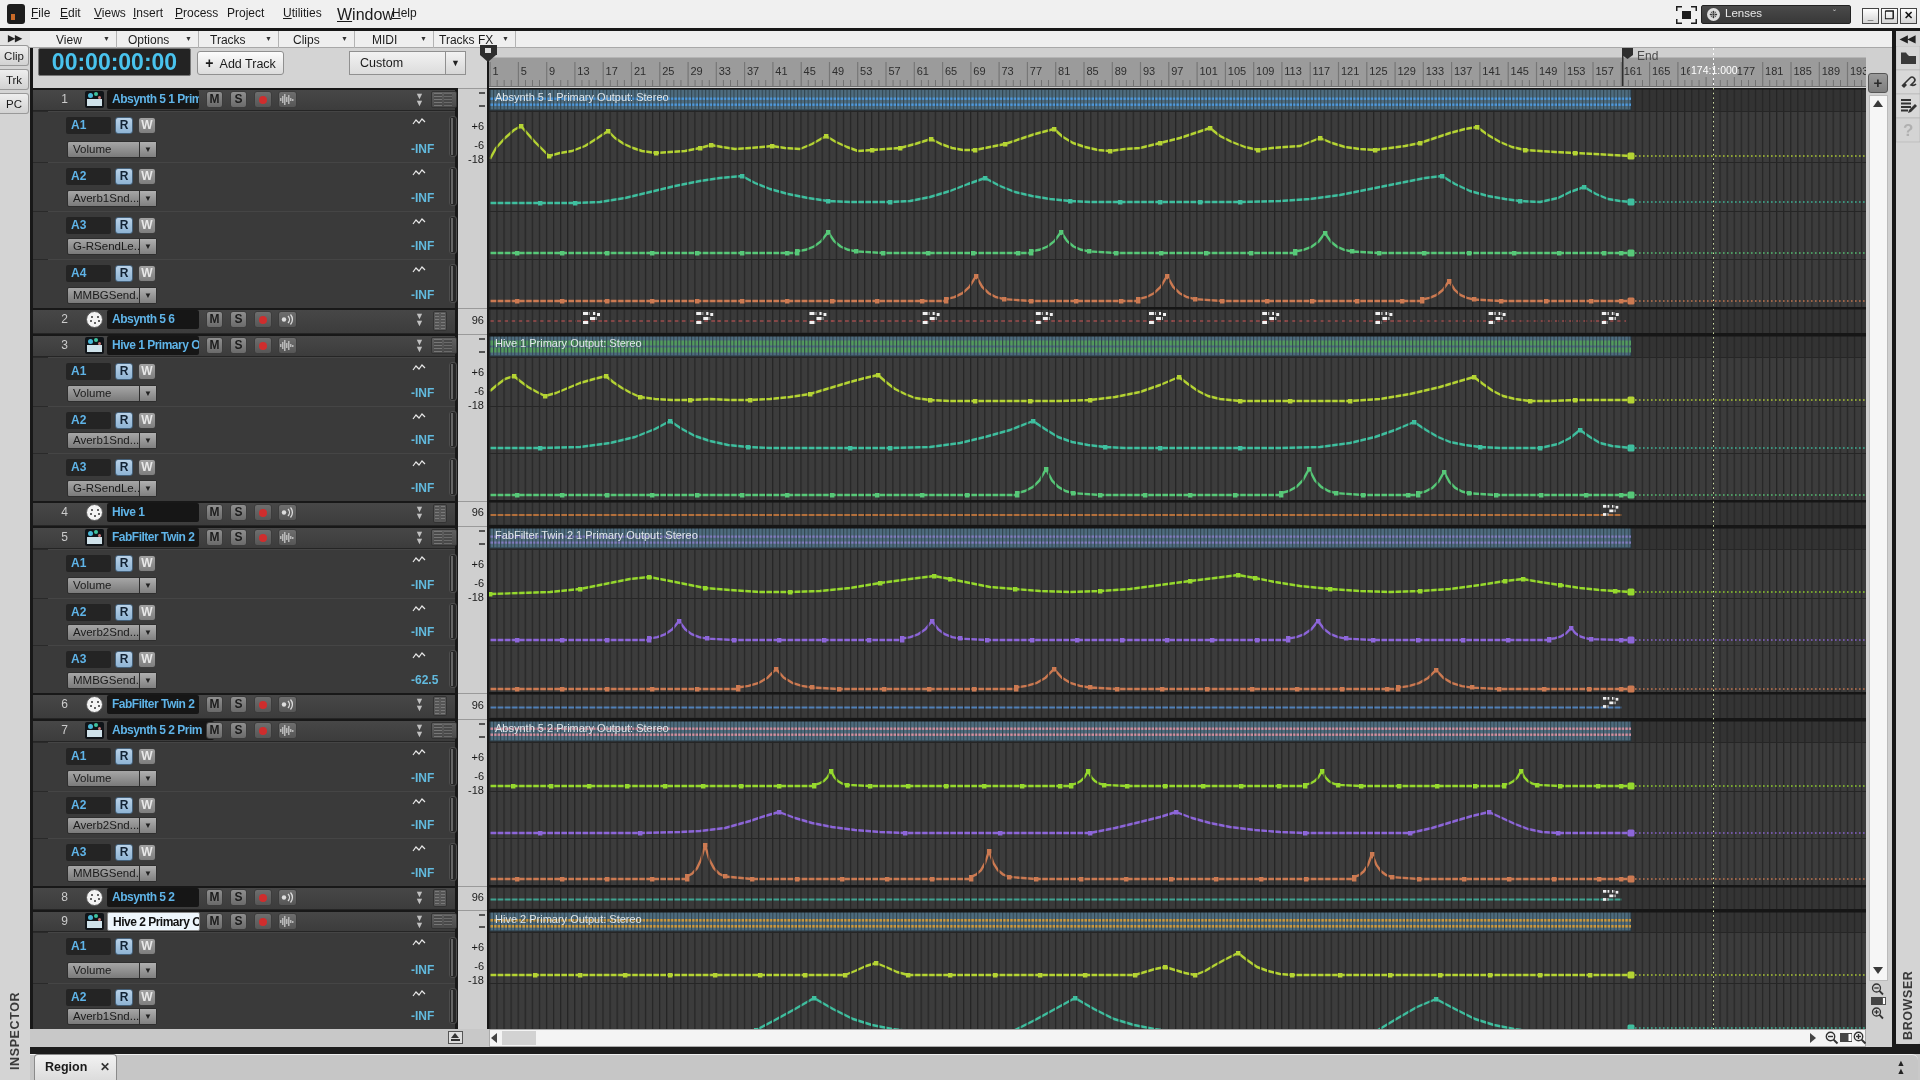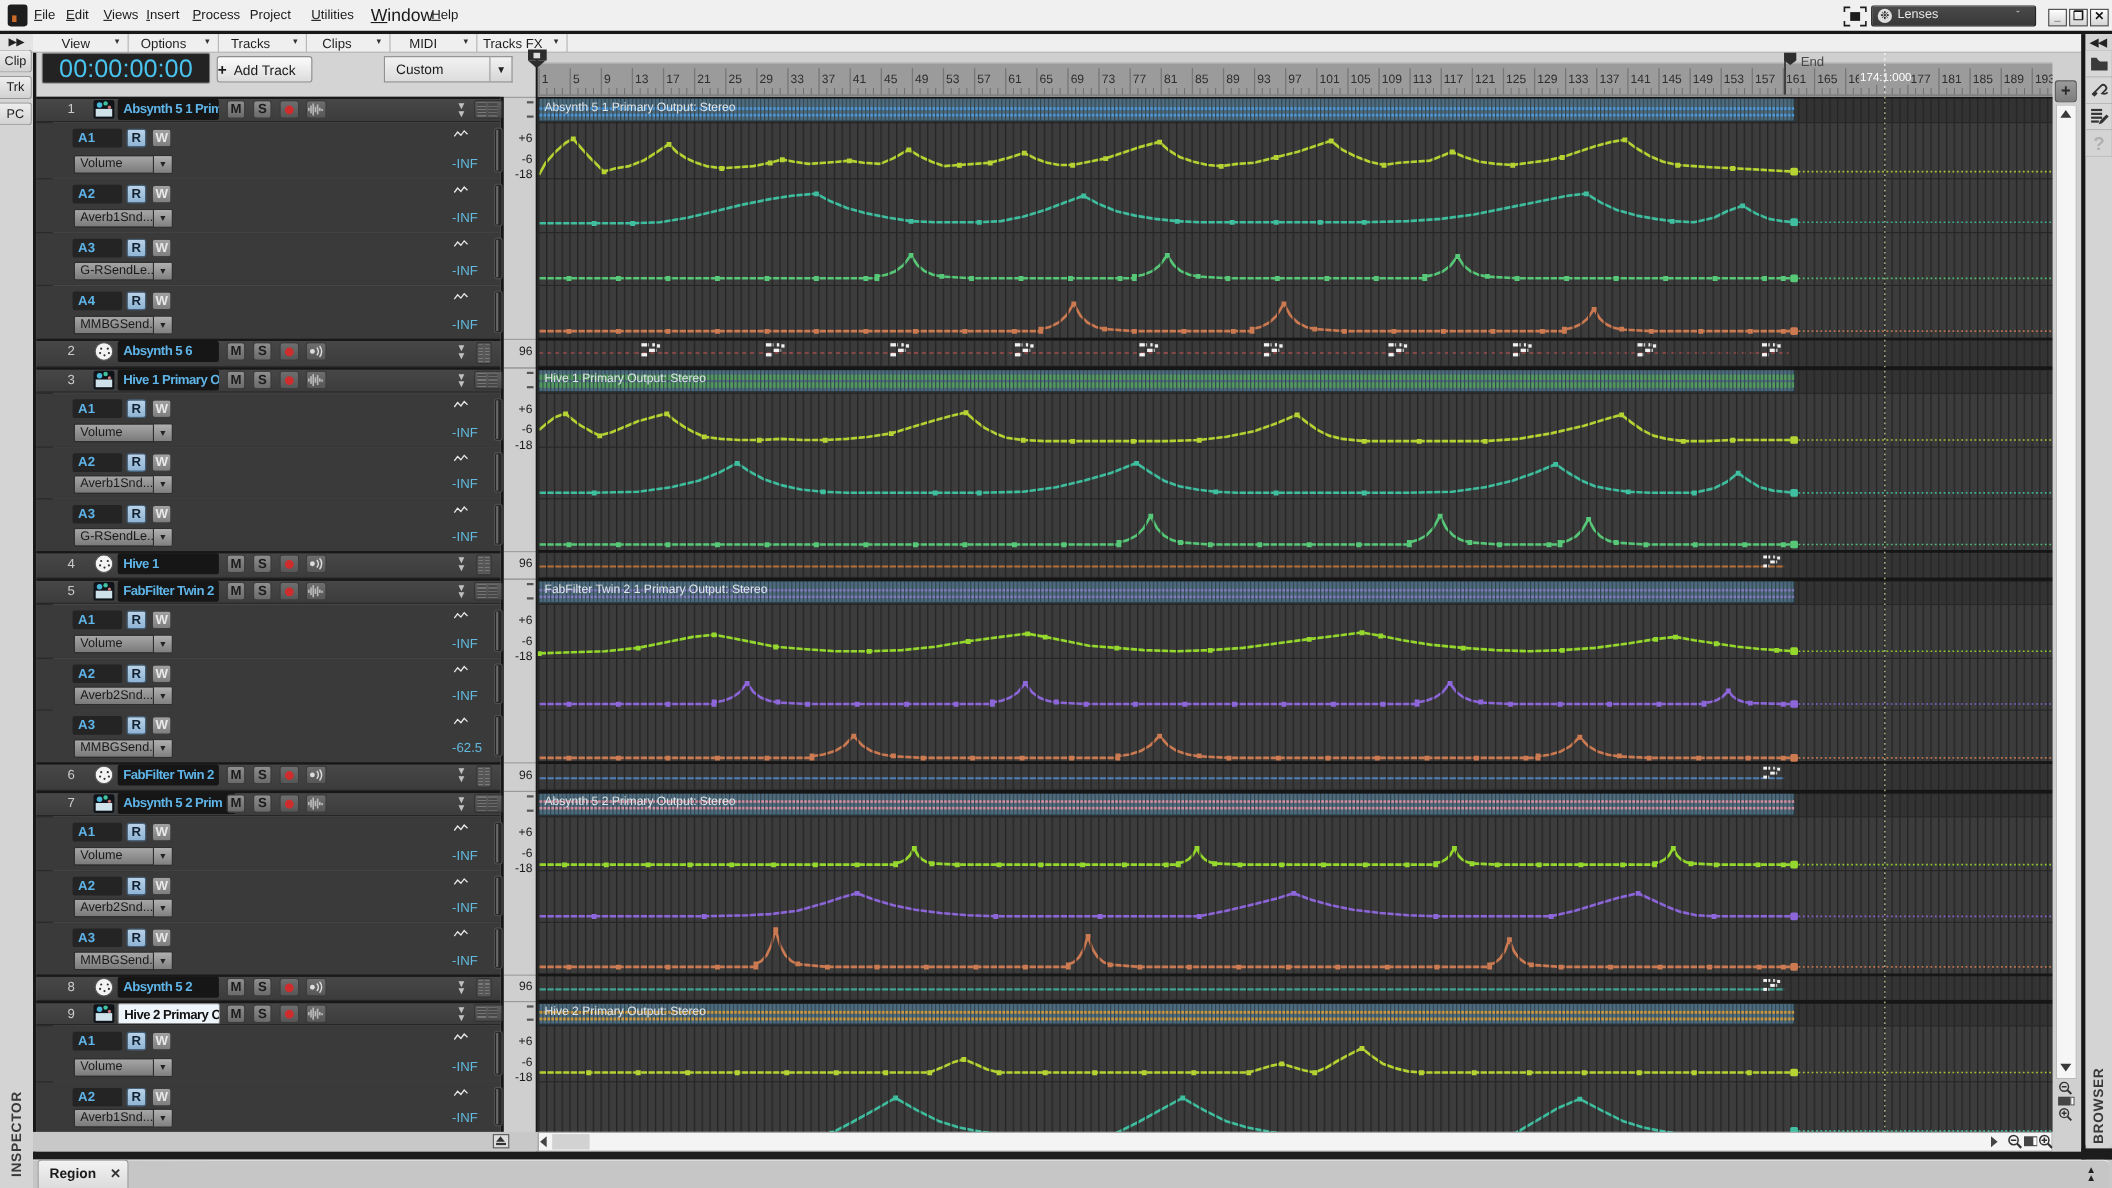--- a/index.html
+++ b/index.html
@@ -5,21 +5,21 @@
  font-family:"Liberation Sans",sans-serif;-webkit-font-smoothing:antialiased}
 .a{position:absolute}
 .btn{background:linear-gradient(#8f8f8f,#6a6a6a);border:1px solid #3c3c3c;border-radius:3px;
  color:#1c1c1c;font-weight:bold;font-size:12px;text-align:center;line-height:15px}
 .nm{background:#161616;border-radius:2px;color:#5fb4e8;font-weight:bold;font-size:12px;letter-spacing:-0.5px;
  line-height:19px;padding-left:5px;white-space:nowrap;overflow:hidden}
 .dd{background:linear-gradient(#a6a6a6,#7a7a7a);border:1px solid #2e2e2e;border-radius:2px;
  color:#1a1a1a;font-size:11.5px;line-height:15px;padding-left:5px}
 .dda{position:absolute;right:0;top:0;bottom:0;width:17px;border-left:1px solid #2e2e2e;
  text-align:center;color:#222;font-size:8px;line-height:16px;background:linear-gradient(#b0b0b0,#808080)}
-.inf{position:absolute;color:#62bade;font-size:12px;font-weight:normal}
+.inf{position:absolute;color:#62bade;font-size:12px;font-weight:bold}
 .sc{position:absolute;color:#1a1a1a;font-size:11px;text-align:right;width:26px}
 </style></head><body>
 
 <div class="a" style="left:0;top:0;width:1920px;height:28px;background:#f0f0f0"></div>
 <div class="a" style="left:7px;top:4px;width:18px;height:20px;background:#1d1d1d;border-radius:3px"></div>
 <div class="a" style="left:11px;top:14px;width:4px;height:6px;background:#c96a28"></div>
 <div class="a" style="left:31px;top:6px;font-size:12px;color:#1a1a1a"><u>F</u>ile</div>
 <div class="a" style="left:60px;top:6px;font-size:12px;color:#1a1a1a"><u>E</u>dit</div>
 <div class="a" style="left:94px;top:6px;font-size:12px;color:#1a1a1a"><u>V</u>iews</div>
 <div class="a" style="left:133px;top:6px;font-size:12px;color:#1a1a1a"><u>I</u>nsert</div>
@@ -62,22 +62,22 @@
 <div class="a" style="left:0;top:31px;width:30px;height:17px;background:#e4e4e4;border-bottom:1px solid #a8a8a8"></div>
 <div class="a" style="left:8px;top:33px;font-size:9px;color:#222;font-weight:bold">▶▶</div>
 <div class="a" style="left:0;top:48px;width:30px;height:1032px;background:#d4d4d4"></div>
 <div class="a" style="left:0;top:45px;width:29px;height:21px;background:linear-gradient(#eee,#d2d2d2);border:1px solid #999;border-left:none;border-radius:0 3px 3px 0;font-size:11.5px;color:#1a1a1a;text-align:center;line-height:20px">Clip</div>
 <div class="a" style="left:0;top:69px;width:29px;height:21px;background:linear-gradient(#eee,#d2d2d2);border:1px solid #999;border-left:none;border-radius:0 3px 3px 0;font-size:11.5px;color:#1a1a1a;text-align:center;line-height:20px">Trk</div>
 <div class="a" style="left:0;top:93px;width:29px;height:21px;background:linear-gradient(#eee,#d2d2d2);border:1px solid #999;border-left:none;border-radius:0 3px 3px 0;font-size:11.5px;color:#1a1a1a;text-align:center;line-height:20px">PC</div>
 <svg class="a" style="left:0;top:920px" width="30" height="160">
     <text x="-150" y="19" transform="rotate(-90)" font-size="12.5" font-weight="bold" fill="#3a3a3a" font-family="Liberation Sans" letter-spacing="0.6">INSPECTOR</text>
   </svg>
 <div class="a" style="left:30px;top:48px;width:457px;height:40px;background:#d4d4d4"></div>
-<div class="a" style="left:38px;top:48px;width:153px;height:28px;background:#232323;border:1px solid #777;border-radius:2px;color:#49c3ee;font-size:23px;font-weight:normal;text-align:center;line-height:26px;letter-spacing:0px">00:00:00:00</div>
-<div class="a" style="left:197px;top:51px;width:87px;height:24px;background:linear-gradient(#fcfcfc,#dcdcdc);border:1px solid #909090;border-radius:3px;font-size:12.5px;color:#1a1a1a;line-height:22px"><b style="font-size:14px">+</b>&nbsp; Add Track</div>
+<div class="a" style="left:38px;top:48px;width:153px;height:28px;background:#232323;border:1px solid #777;border-radius:2px;color:#49c3ee;font-size:23px;font-weight:bold;text-align:center;line-height:26px;letter-spacing:0px">00:00:00:00</div>
+<div class="a" style="left:197px;top:51px;width:87px;height:24px;background:linear-gradient(#fcfcfc,#dcdcdc);border:1px solid #909090;border-radius:3px;font-size:12.5px;color:#1a1a1a;text-align:center;line-height:22px"><b style="font-size:14px">+</b>&nbsp; Add Track</div>
 <div class="a" style="left:349px;top:51px;width:97px;height:24px;background:linear-gradient(#f2f2f2,#dcdcdc);border:1px solid #909090;font-size:12.5px;color:#1a1a1a;line-height:22px;padding-left:10px">Custom</div>
 <div class="a" style="left:446px;top:51px;width:20px;height:24px;background:linear-gradient(#f2f2f2,#d6d6d6);border:1px solid #909090;border-left:none;text-align:center;font-size:9px;line-height:23px;color:#222">▼</div>
 <div class="a" style="left:458px;top:88px;width:31px;height:941px;background:#cfcfcf"></div>
 <div class="a" style="left:458px;top:88px;width:31px;height:1px;background:#9a9a9a"></div>
 <div class="a" style="left:479px;top:92px;width:6px;height:2px;background:#555"></div>
 <div class="a" style="left:479px;top:105px;width:6px;height:2px;background:#555"></div>
 <div class="sc" style="left:458px;top:120px">+6</div>
 <div class="sc" style="left:458px;top:139px">-6</div>
 <div class="sc" style="left:458px;top:153px">-18</div>
 <div class="a" style="left:458px;top:334px;width:31px;height:1px;background:#9a9a9a"></div>

